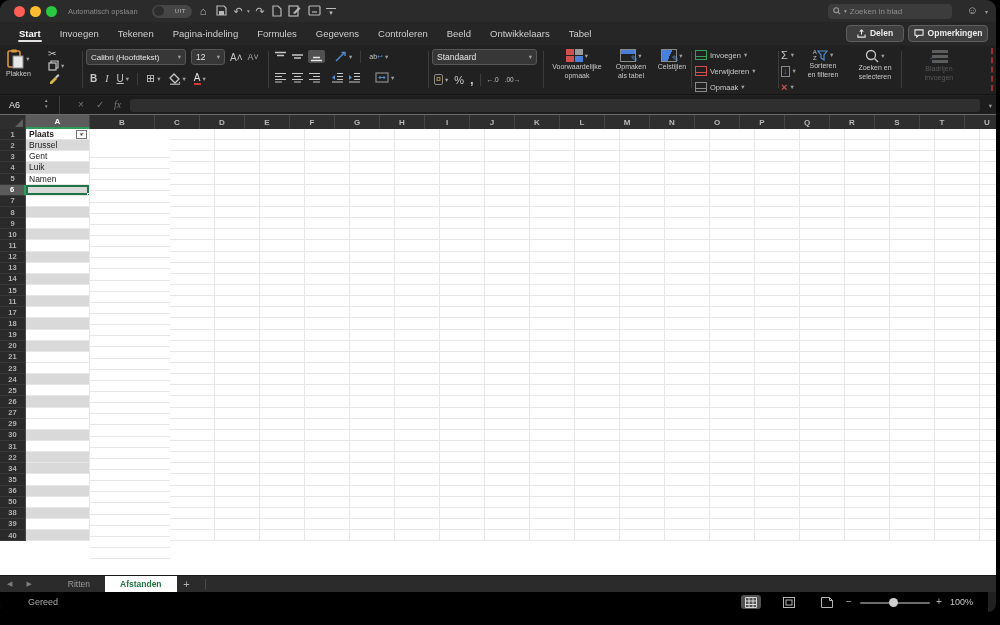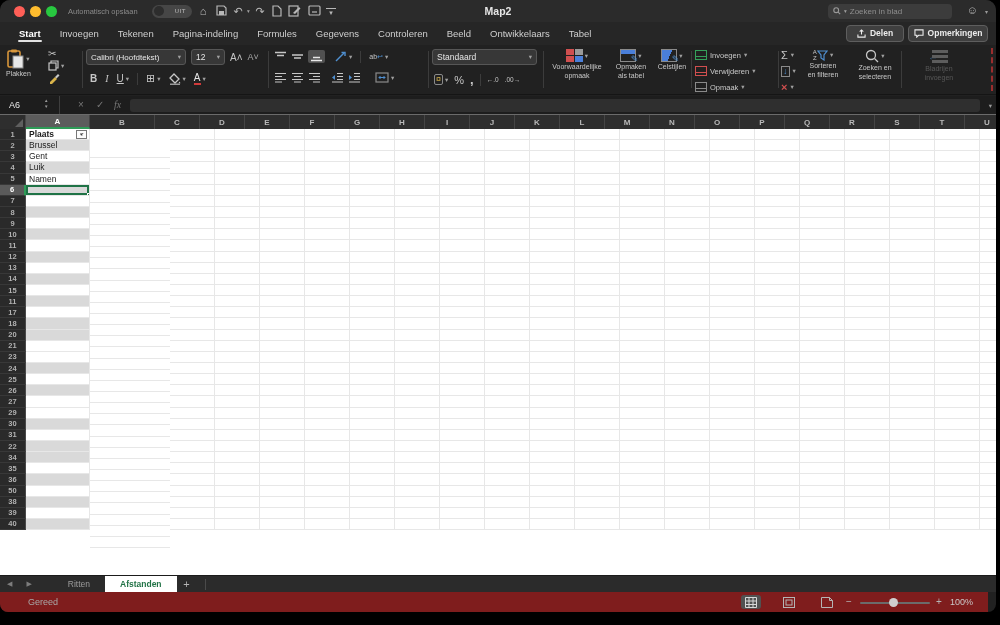--- a/index.html
+++ b/index.html
@@ -79,21 +79,21 @@
   
   #sheettabbar { position:absolute; left:0; top:575px; right:0; height:17px; background:#2b2b2b; border-top:1px solid #1b1b1b; display:flex; align-items:center; }
   .navarr { font-size:7px; color:#7d7d7d; padding:0 7px; }
   #sheet-tab-list { display:flex; margin-left:14px; height:17px; }
   .stab { height:17px; line-height:17px; padding:0 15px; font-size:8.5px; color:#9c9c9c; }
   .stab.active { background:#fff; color:#217346; font-weight:bold; }
   #add-sheet { width:20px; text-align:center; color:#b5b5b5; font-size:11px; line-height:17px; }
   #tabbar-divider { width:1px; height:11px; background:#4a4a4a; margin-left:8px; }
 
   
-  #statusbar { position:absolute; left:0; top:592px; right:8px; height:20px; background:#7f1d1d; }
+  #statusbar { position:absolute; left:0; top:592px; right:8px; height:20px; background:#000000; }
   #status-text { position:absolute; left:28px; top:5px; font-size:9px; color:#a8a8a8; }
   .viewbtn { position:absolute; top:3px; width:20px; height:14px; border-radius:3px; display:flex; align-items:center; justify-content:center; }
   .viewbtn.active { background:#515151; }
   #zoom-minus { position:absolute; left:846px; top:4px; color:#b5b5b5; font-size:10px; }
   #zoom-track { position:absolute; left:860px; top:9.5px; width:70px; height:2.5px; background:#6b6b6b; border-radius:2px; }
   #zoom-knob { position:absolute; left:29px; top:-3.5px; width:9px; height:9px; background:#cfcfcf; border-radius:50%; }
   #zoom-plus { position:absolute; left:936px; top:4px; color:#b5b5b5; font-size:10px; }
   #zoom-level { position:absolute; left:950px; top:5px; font-size:9px; color:#c9c9c9; }
   svg { display:block; }
 </style>
@@ -124,21 +124,20 @@
       </svg>
     <svg class="tbsvg" style="left:288px" width="13" height="12" viewBox="0 0 13 12">
         <rect x="1" y="1" width="9" height="10" fill="none" stroke="#b8b8b8" stroke-width="1.2"></rect>
         <path d="M5 8l6-6 1.5 1.5L7 9z" fill="#b8b8b8"></path>
       </svg>
     <svg class="tbsvg" style="left:308px" width="13" height="11" viewBox="0 0 13 11">
         <rect x="1" y="1" width="11" height="9" rx="1" fill="none" stroke="#b8b8b8" stroke-width="1.2"></rect>
         <path d="M4 7h5" stroke="#b8b8b8" stroke-width="1.2"></path>
       </svg>
     <span class="tbicon" style="left:326px;width:10px;font-size:7px;border-top:1.5px solid #b8b8b8;top:8px;height:8px;line-height:8px">▾</span>
-    <div id="window-title">Map2</div>
     <div id="search-box">
       <svg width="8" height="8" viewBox="0 0 10 10">
           <circle cx="4" cy="4" r="3" fill="none" stroke="#9a9a9a" stroke-width="1.4"></circle>
           <path d="M6.3 6.3L9 9" stroke="#9a9a9a" stroke-width="1.4"></path>
         </svg>
       <span class="chev" style="font-size:5.5px">▾</span>
       <span id="search-placeholder">Zoeken in blad</span>
     </div>
     <span id="smiley">☺</span>
     <span id="smiley-chev">▾</span>
@@ -570,20 +569,26 @@
         <div class="cell cb"></div>
         <div class="filler"></div>
       </div>
       <div class="grow">
         <div class="rowhdr">18</div>
         <div class="cell ca band"></div>
         <div class="cell cb band"></div>
         <div class="filler"></div>
       </div>
       <div class="grow">
+        <div class="rowhdr">19</div>
+        <div class="cell ca"></div>
+        <div class="cell cb"></div>
+        <div class="filler"></div>
+      </div>
+      <div class="grow">
         <div class="rowhdr">20</div>
         <div class="cell ca band"></div>
         <div class="cell cb band"></div>
         <div class="filler"></div>
       </div>
       <div class="grow">
         <div class="rowhdr">21</div>
         <div class="cell ca"></div>
         <div class="cell cb"></div>
         <div class="filler"></div>

